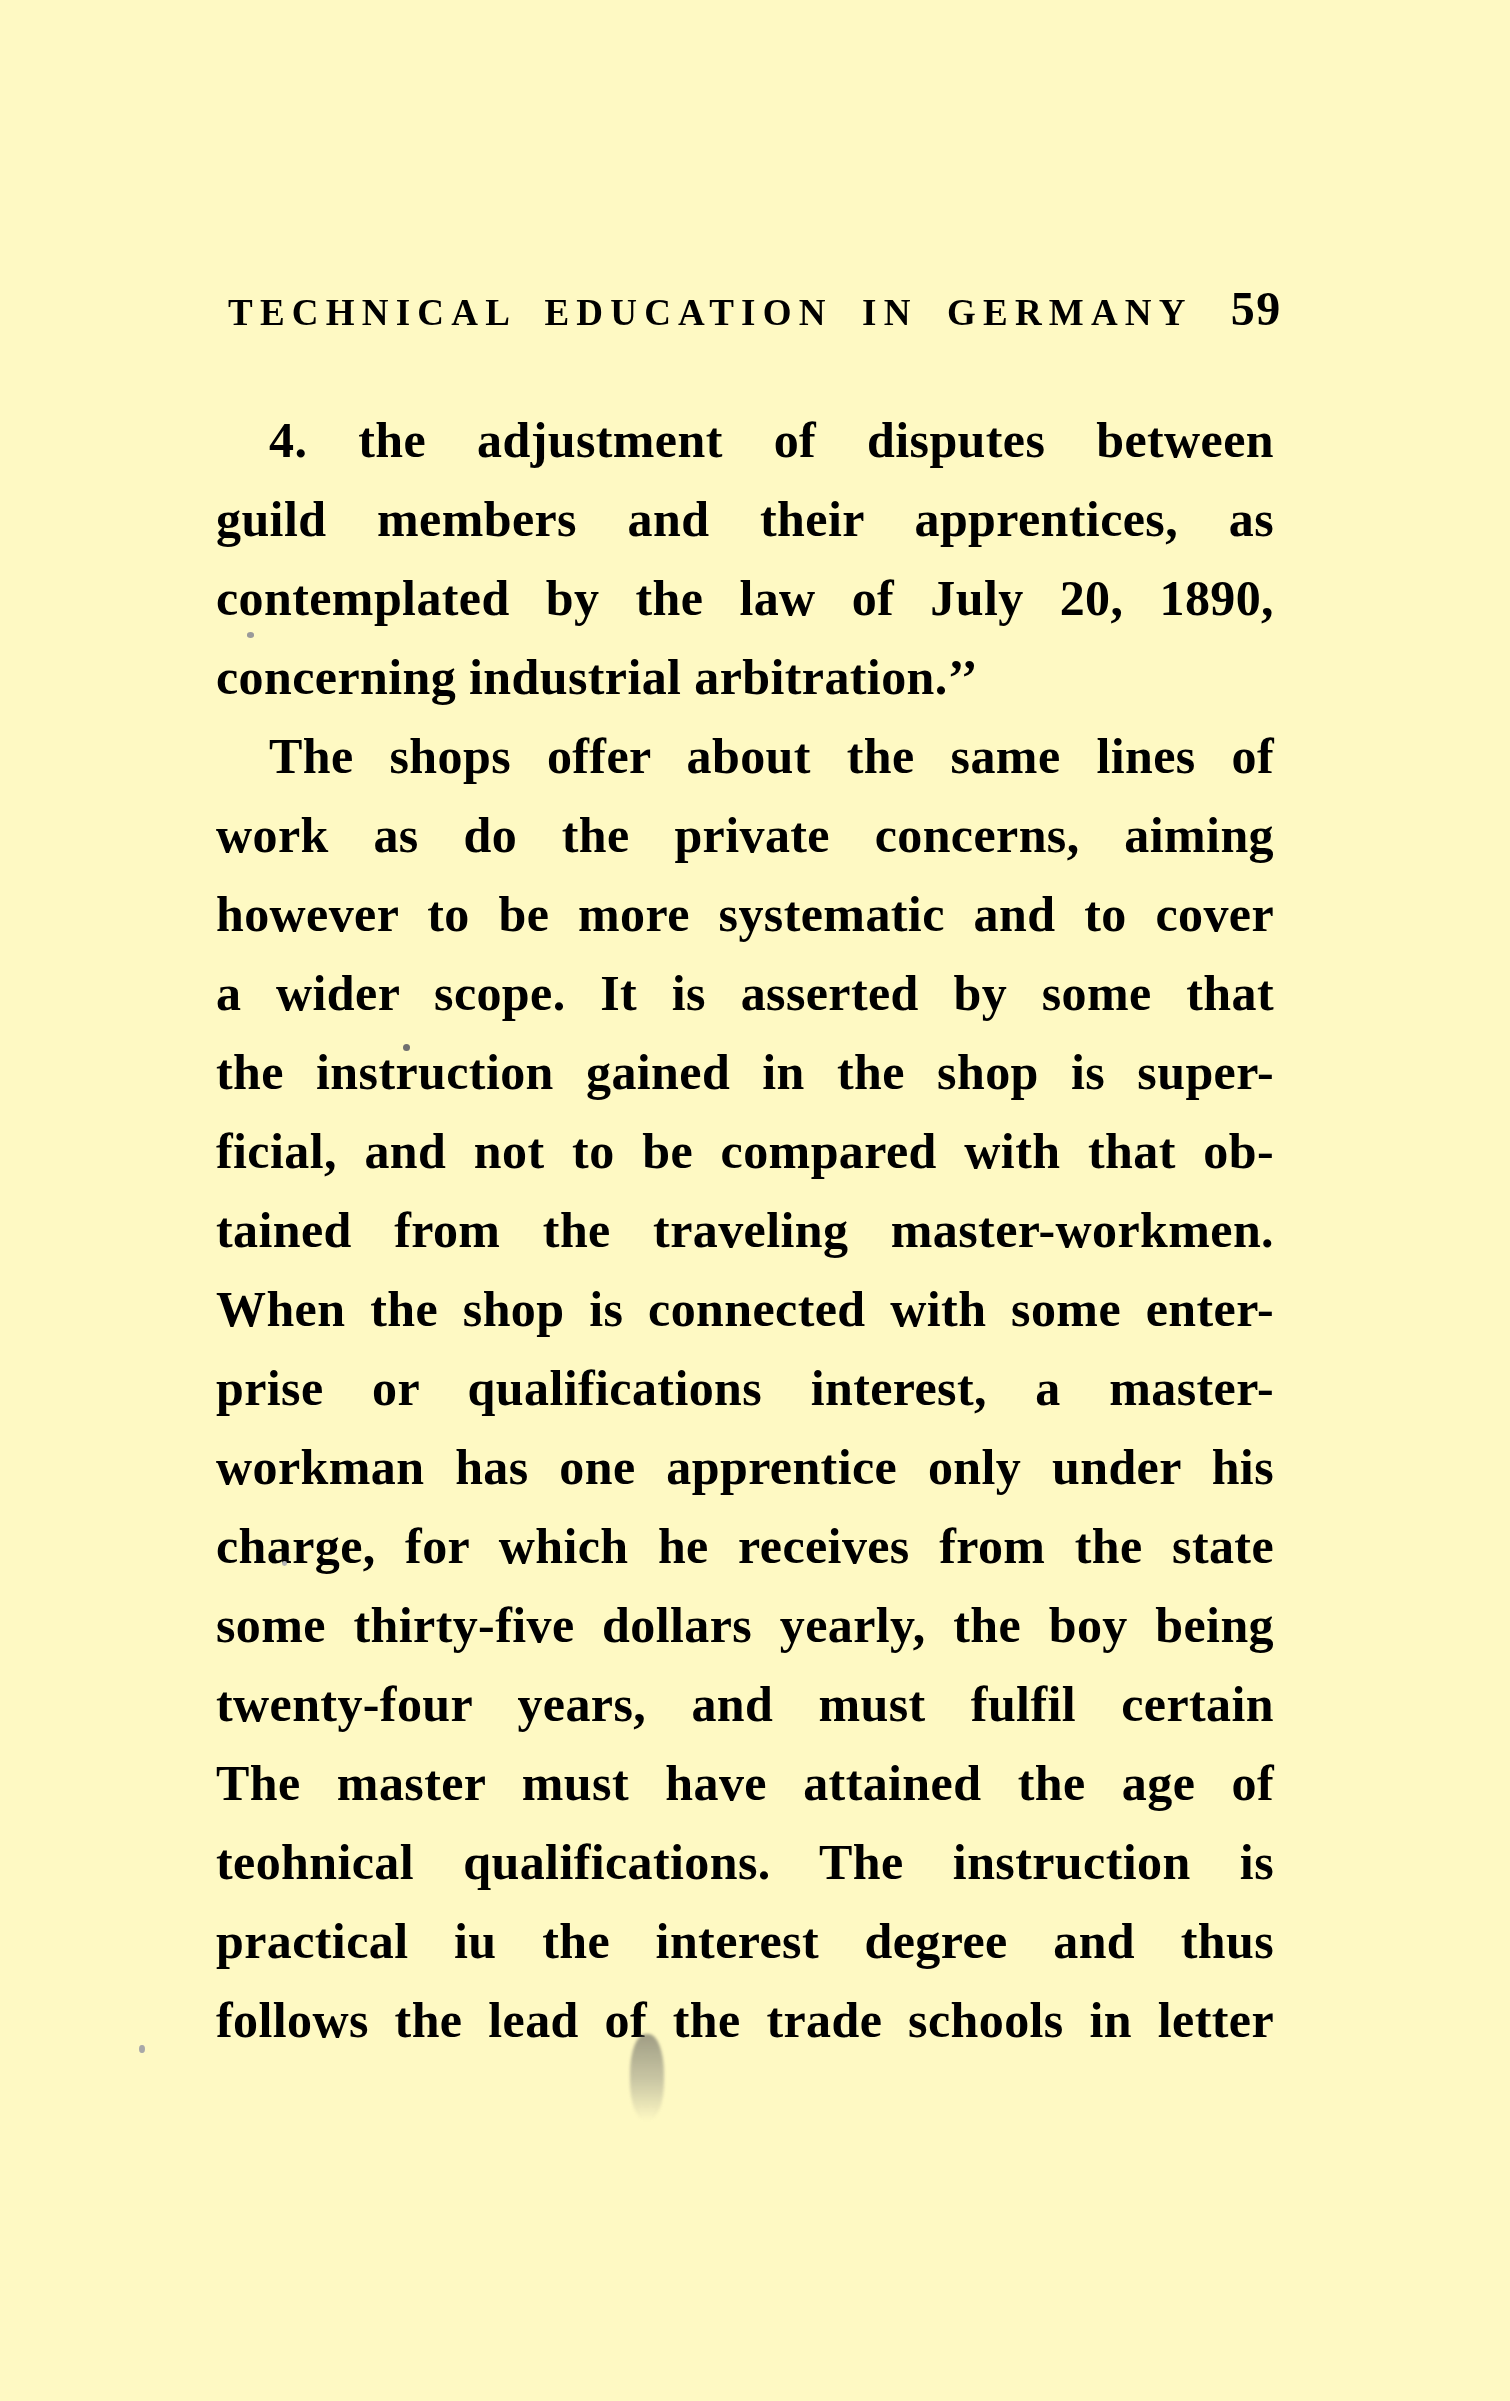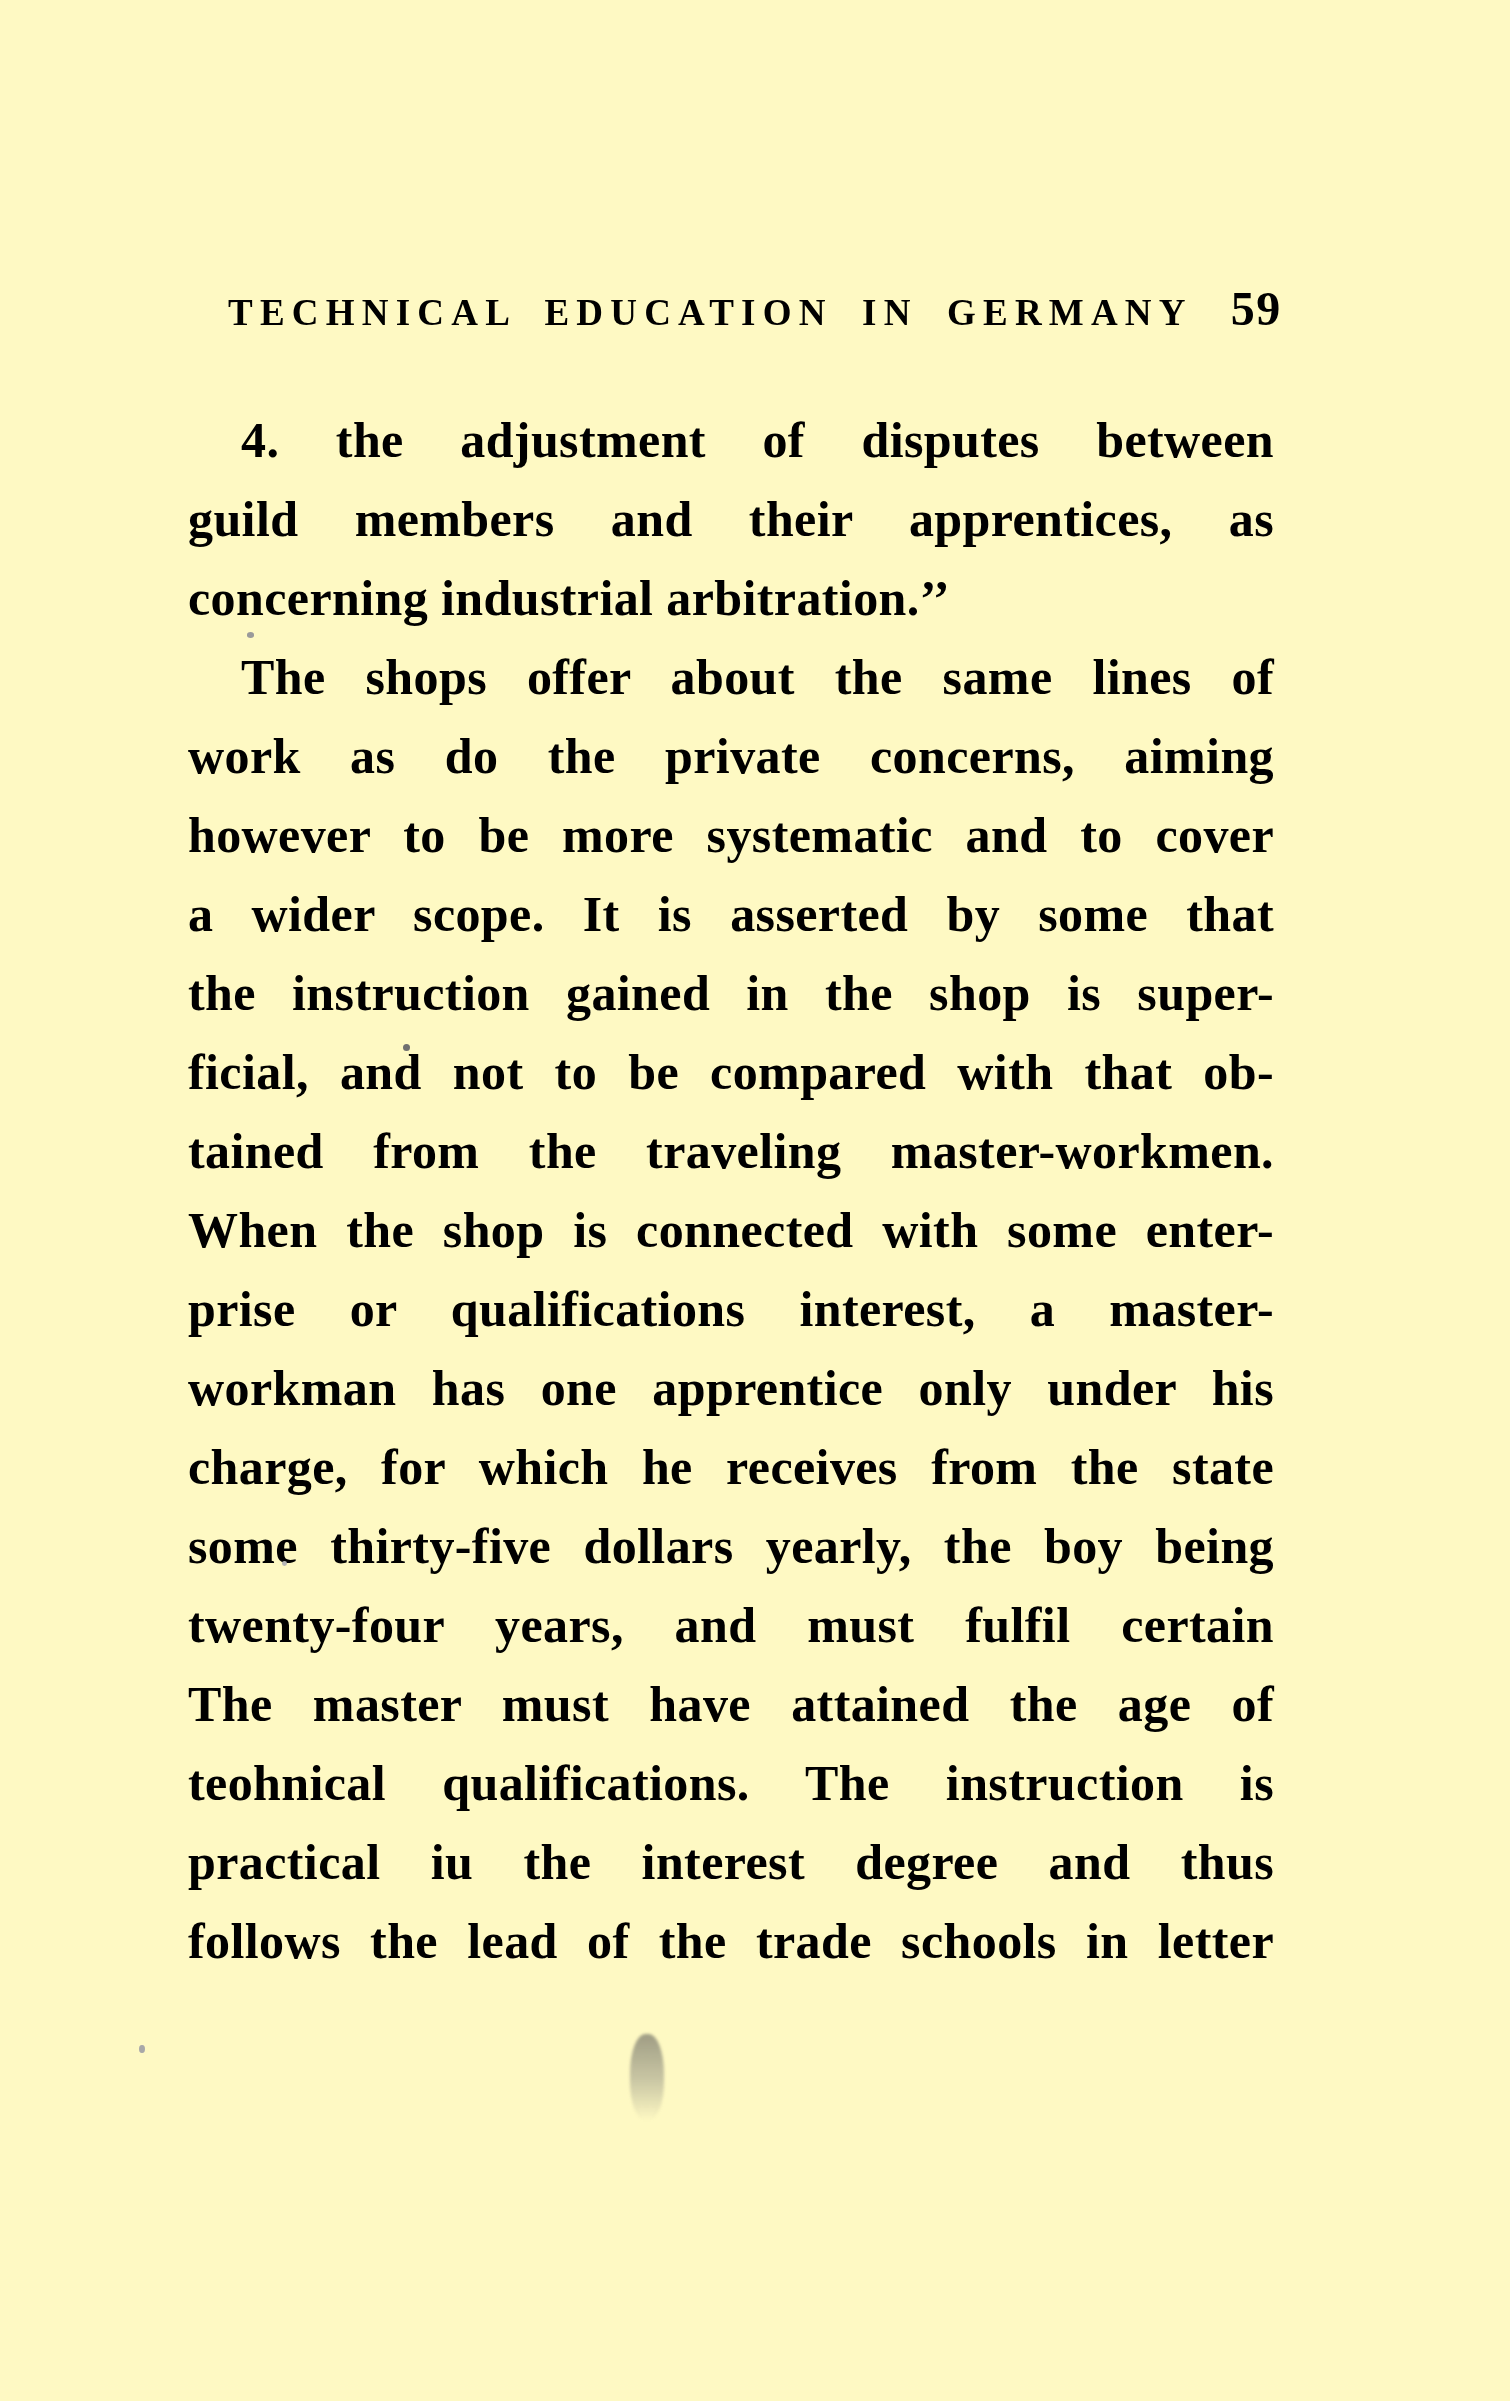--- a/index.html
+++ b/index.html
@@ -44,20 +44,21 @@
     width: 1086px;
     font-size: 50px;
     line-height: 79px;
     font-weight: bold;
     letter-spacing: 0.4px;
   }
   .paragraph { margin: 0; }
   .line {
     text-align: justify;
     text-align-last: justify;
+    margin-left: 28px;
   }
   .line.no-stretch { text-align-last: left; }
   .line.indent { text-indent: 53px; }
   
   .speck {
     position: absolute;
     border-radius: 50%;
     pointer-events: none;
   }
   .speck-1 { left: 403px; top: 1044px; width: 7.2px;  height: 7.2px;  background: #6f6f6f; }
@@ -86,20 +87,21 @@
 
   <div class="running-header">
     <span class="header-title">TECHNICAL EDUCATION IN GERMANY</span>
     <span class="page-number">59</span>
   </div>
 
   <div class="body-text">
       <div class="paragraph">
         <div class="line indent">4.  the adjustment of disputes between</div>
         <div class="line">guild members and their apprentices, as</div>
+        <div class="line">contemplated by the law of July 20, 1890,</div>
         <div class="line no-stretch">concerning industrial arbitration.’’</div>
       </div>
       <div class="paragraph">
         <div class="line indent">The shops offer about the same lines of</div>
         <div class="line">work as do the private concerns, aiming</div>
         <div class="line">however to be more systematic and to cover</div>
         <div class="line">a wider scope.  It is asserted by some that</div>
         <div class="line">the instruction gained in the shop is super-</div>
         <div class="line">ficial, and not to be compared with that ob-</div>
         <div class="line">tained from the traveling master-workmen.</div>

